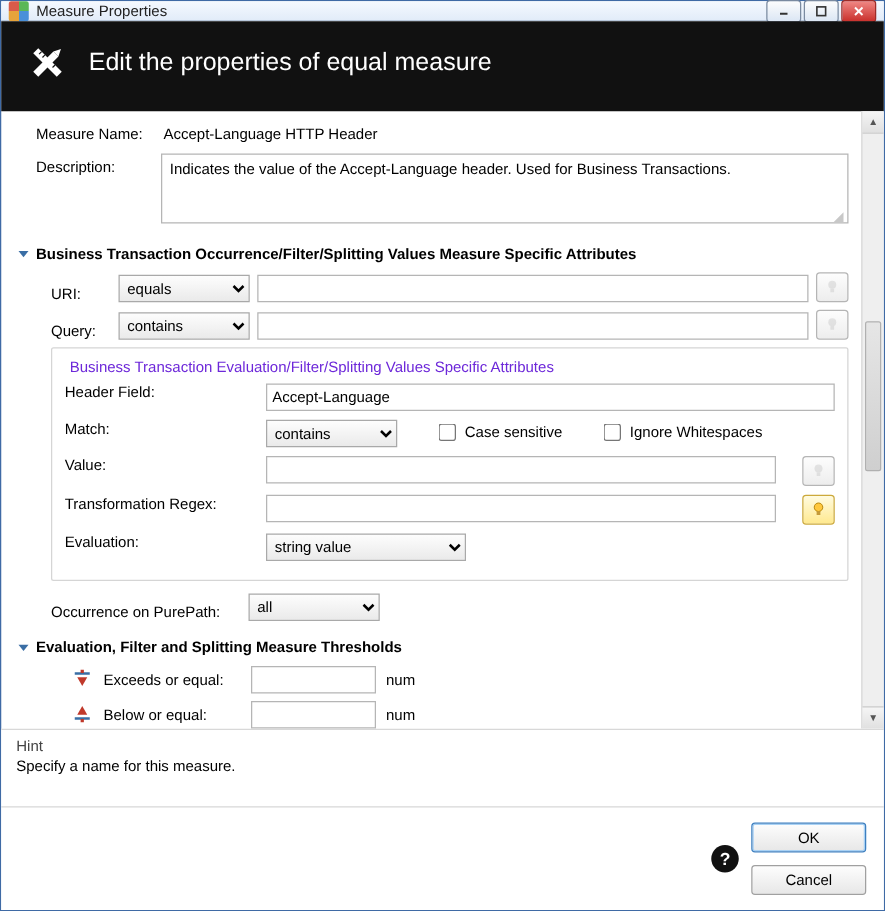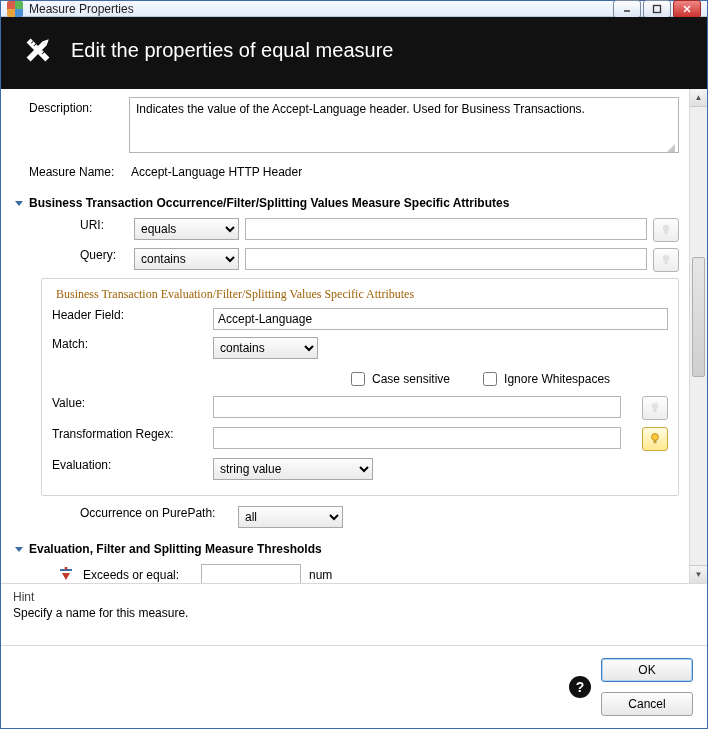--- a/index.html
+++ b/index.html
@@ -143,21 +143,21 @@
     align-items:center;
     margin-left: -16px;
   }
   .section .twisty {
     width:12px;height:12px;
     margin-right:4px;
     display:flex;align-items:center;justify-content:center;
   }
   .section .twisty svg { width:10px;height:10px; }
   .inner { padding-left: 12px; }
-  .field-row { display:flex; align-items:flex-start; gap:6px; margin-bottom:6px;margin-left:39px; }
+  .field-row { display:flex; align-items:flex-end; gap:6px; margin-bottom:6px; }
   .field-row .flbl { width:48px; flex-shrink:0; }
   .flex1 { flex:1; }
   .iconbtn {
     width:26px;height:24px;
     border:1px solid #b5b5b5;
     background:linear-gradient(#fdfdfd,#ededed);
     border-radius:3px;
     display:flex;align-items:center;justify-content:center;
     cursor:pointer;
     flex-shrink:0;
@@ -174,26 +174,25 @@
     padding: 8px 10px 8px 10px;
     border-radius:2px;
   }
   .fs-legend {
     font-size:12px;
     margin-top:-16px;
     margin-bottom:6px;
     background:#fff;
     display:inline-block;
     padding:0 4px;
-    color:#a16207;
-    font-family:Liberation Serif, serif;
+    color:#6d28d9;
   }
   .fs .frow { display:flex; align-items:flex-start; margin-bottom:7px; gap:21px;}
   .fs .frow .l2 { width:140px; flex-shrink:0;}
-  .cb { display:flex;align-items:center;gap:4px; margin-left:8px;margin-top:32px;}
+  .cb { display:flex;align-items:center;gap:4px; margin-left:8px;}
   .cb input { width:14px;height:14px; }
   
   .thresh-row { display:flex; align-items:center; gap:8px; margin-bottom:6px; padding-left:16px;}
   .thresh-row .ticon { width:18px; text-align:center;}
   .thresh-row .tl { width:110px; }
   .thresh-row input { width:100px; }
   
   .hint-area {
     border-top:1px solid #d8d8d8;
     padding:6px 12px 14px 12px;
@@ -285,31 +284,31 @@
           <polygon points="30,17 36,20 30,23" fill="#fff"></polygon>
         </g>
       </svg>
     </div>
     <div class="header-title">Edit the properties of equal measure</div>
   </div>
 
   <div class="content-wrap">
     <div class="content">
 
+      <div class="row">
+        <div class="lbl">Measure Name:</div>
+        <div class="readonly-field">Accept-Language HTTP Header</div>
+      </div>
+
       <div class="row top">
         <div class="lbl">Description:</div>
         <div class="desc-wrap">
           <textarea style="">Indicates the value of the Accept-Language header. Used for Business Transactions.</textarea>
           <div class="tri"></div>
         </div>
-      </div>
-
-      <div class="row">
-        <div class="lbl">Measure Name:</div>
-        <div class="readonly-field">Accept-Language HTTP Header</div>
       </div>
 
       <div class="section">
         <span class="twisty">
           <svg viewBox="0 0 10 10">
               <polygon points="1,3 9,3 5,8" fill="#3a6ea5"></polygon>
             </svg>
         </span>
         <span>Business Transaction Occurrence/Filter/Splitting Values Measure Specific Attributes</span>
       </div>

